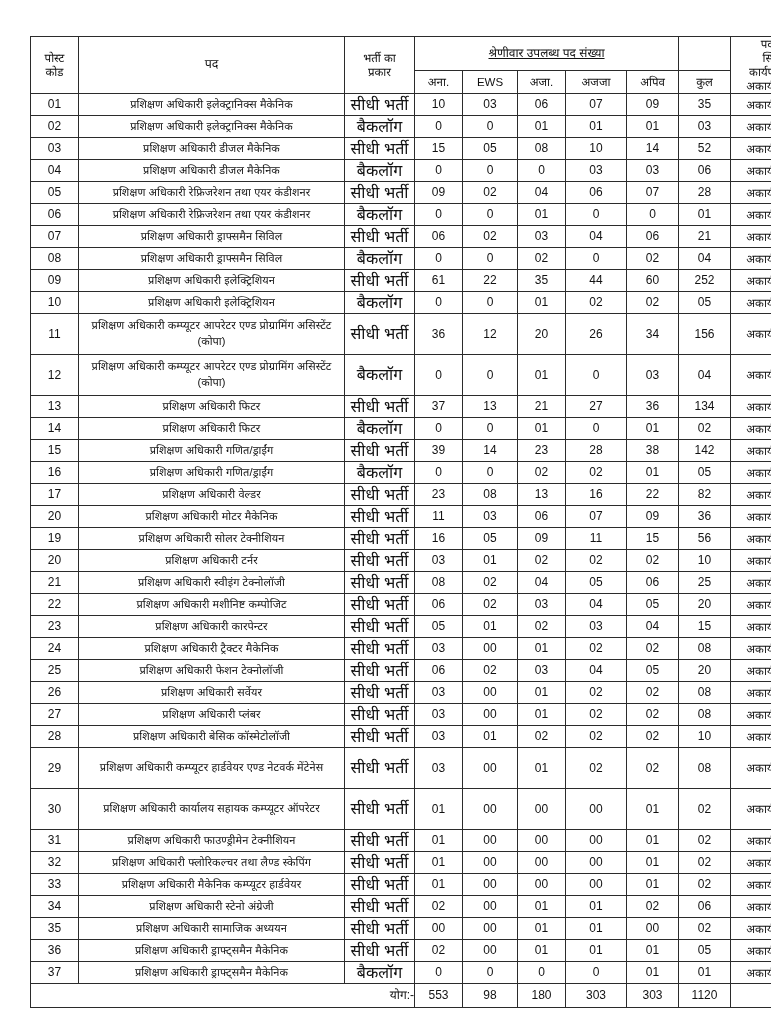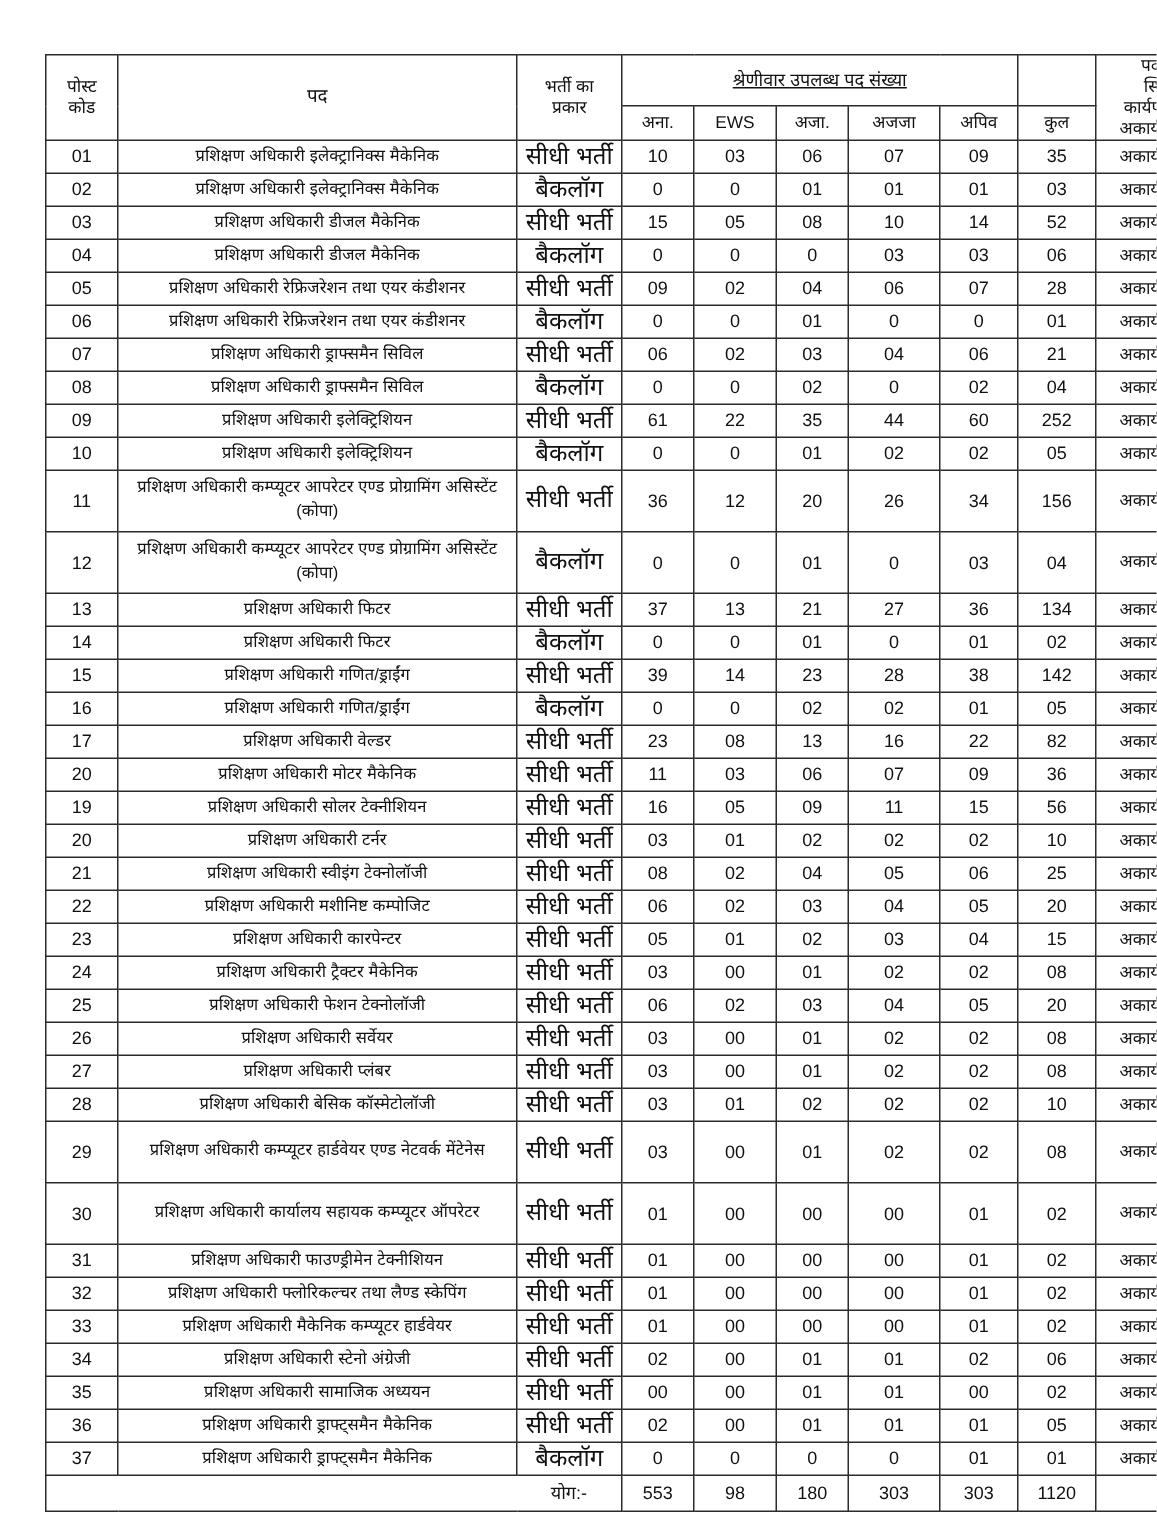--- a/index.html
+++ b/index.html
@@ -642,21 +642,21 @@
             <td class="num">0</td>
             <td class="num">0</td>
             <td class="num">0</td>
             <td class="num">01</td>
             <td class="num">01</td>
             <td class="status">अकार्यपालिक</td>
           </tr>
           <tr class="total">
             <td style="border-right: none;"></td>
             <td style="border-left: none; border-right: none;"></td>
-            <td class="total-label" style="border-left: none;">योग:-</td>
+            <td class="total-label" style="border-left: none; text-align: right;">योग:-</td>
             <td class="total-num">553</td>
             <td class="total-num">98</td>
             <td class="total-num">180</td>
             <td class="total-num">303</td>
             <td class="total-num">303</td>
             <td class="total-num">1120</td>
             <td class="total-blank"></td>
           </tr>
         </tbody>
     </table>

